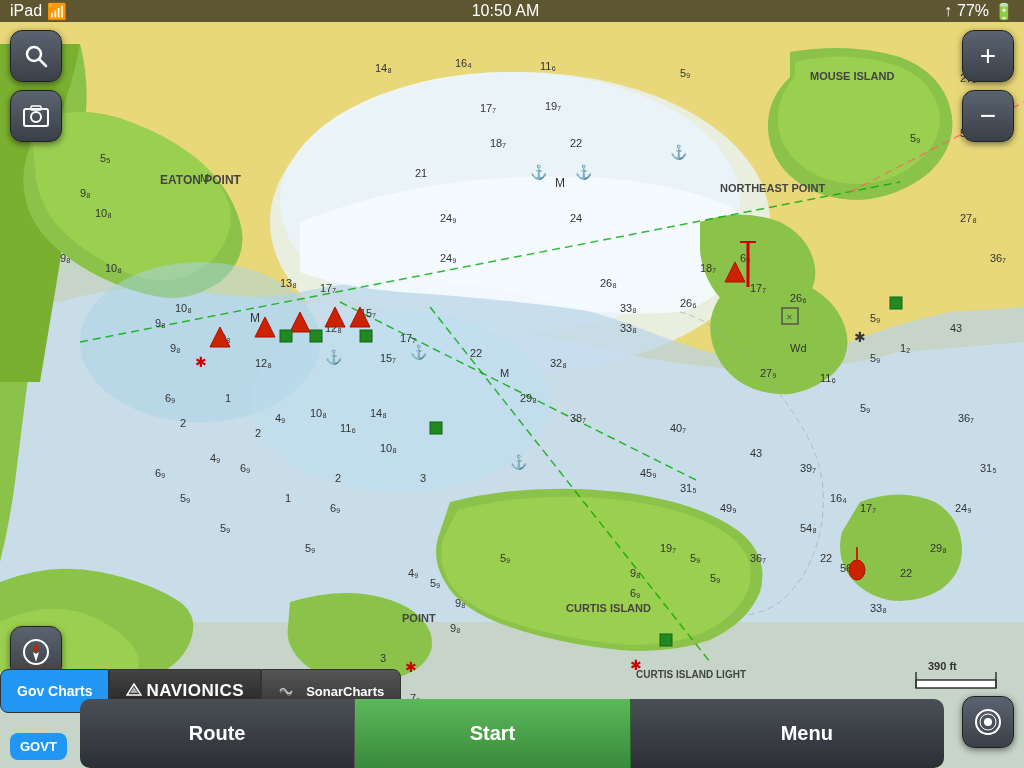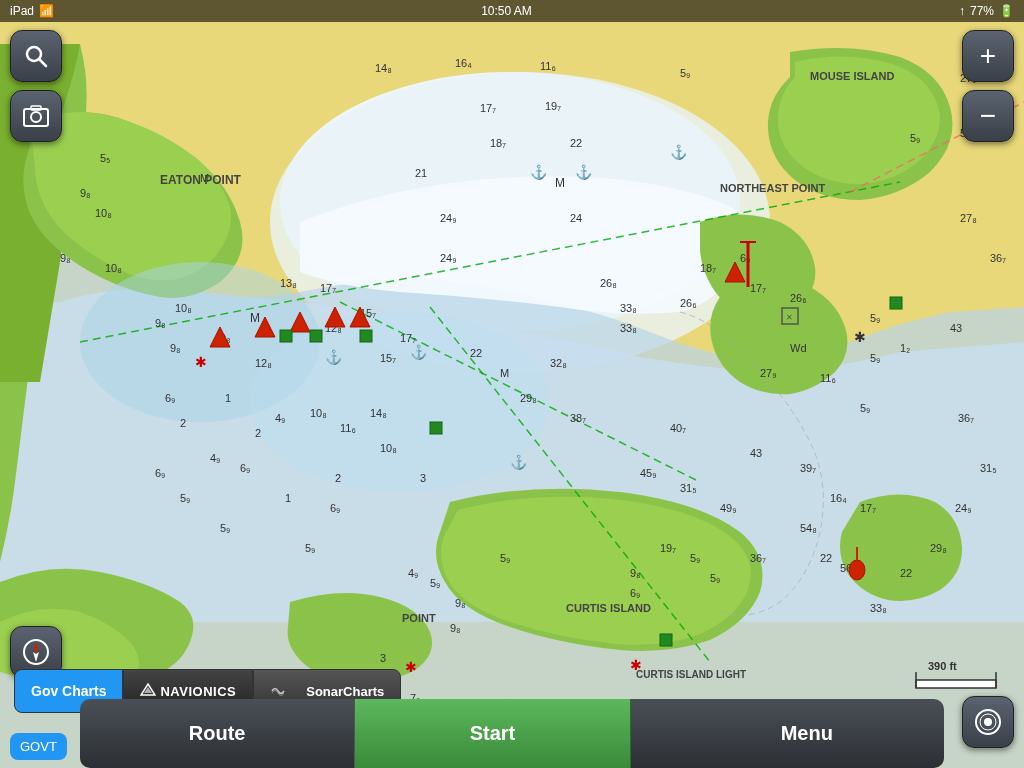--- a/index.html
+++ b/index.html
@@ -17,21 +17,21 @@
       position: absolute;
       top: 0; left: 0; right: 0;
       height: 22px;
       background: rgba(0,0,0,0.6);
       display: flex;
       align-items: center;
       justify-content: space-between;
       padding: 0 10px;
       z-index: 100;
       color: white;
-      font-size: 12px;
+      font-size: 16px;
     }
     .status-left, .status-right {
       display: flex;
       align-items: center;
       gap: 5px;
     }
 
     
     #map-canvas {
       position: absolute;
@@ -67,21 +67,21 @@
     #camera-btn { top: 90px; left: 10px; }
     #zoom-in-btn { top: 30px; right: 10px; }
     #zoom-out-btn { top: 90px; right: 10px; }
     #compass-btn { bottom: 90px; left: 10px; }
     #layers-btn { bottom: 20px; right: 10px; width: 52px; height: 52px; }
 
     
     #chart-selector {
       position: absolute;
       bottom: 55px;
-      left: 14px;
+      left: 0;
       display: flex;
       z-index: 50;
       height: 44px;
     }
     .chart-tab {
       height: 44px;
       padding: 0 16px;
       display: flex;
       align-items: center;
       justify-content: center;
@@ -111,21 +111,21 @@
     }
 
     
     #govt-badge {
       position: absolute;
       bottom: 8px;
       left: 10px;
       background: #2196f3;
       color: white;
       font-size: 13px;
-      font-weight: normal;
+      font-weight: bold;
       padding: 6px 10px;
       border-radius: 8px;
       z-index: 50;
       cursor: pointer;
     }
 
     
     #bottom-toolbar {
       position: absolute;
       bottom: 0;
@@ -427,25 +427,25 @@
 <div id="chart-selector">
   <div class="chart-tab active">
     <span>Gov Charts</span>
   </div>
   <div class="chart-tab navionics">
     <span class="navionics-logo">
       <svg width="16" height="16" viewBox="0 0 16 16" fill="white">
         <polygon points="8,1 15,12 1,12" fill="none" stroke="white" stroke-width="1.5"></polygon>
         <polygon points="8,4 12,10 4,10" fill="white" opacity="0.6"></polygon>
       </svg>
-      <span style="font-size:13px;font-weight:700;letter-spacing:0.5px;">NAVIONICS</span>
+      <span style="font-size:17px;font-weight:700;letter-spacing:0.5px;">NAVIONICS</span>
     </span>
   </div>
   <div class="chart-tab sonarcharts">
-    <span style="display:flex;align-items:center;gap:20px;">
+    <span style="display:flex;align-items:center;gap:12px;">
       <svg width="16" height="16" viewBox="0 0 16 16" fill="white" opacity="0.7">
         <path d="M2,8 Q5,3 8,8 Q11,13 14,8" stroke="white" stroke-width="1.5" fill="none"></path>
         <path d="M2,10 Q5,5 8,10 Q11,15 14,10" stroke="white" stroke-width="1" fill="none" opacity="0.5"></path>
       </svg>
       <span style="font-size:13px;font-weight:600;">SonarCharts</span>
     </span>
   </div>
 </div>
 
 <div id="govt-badge">

